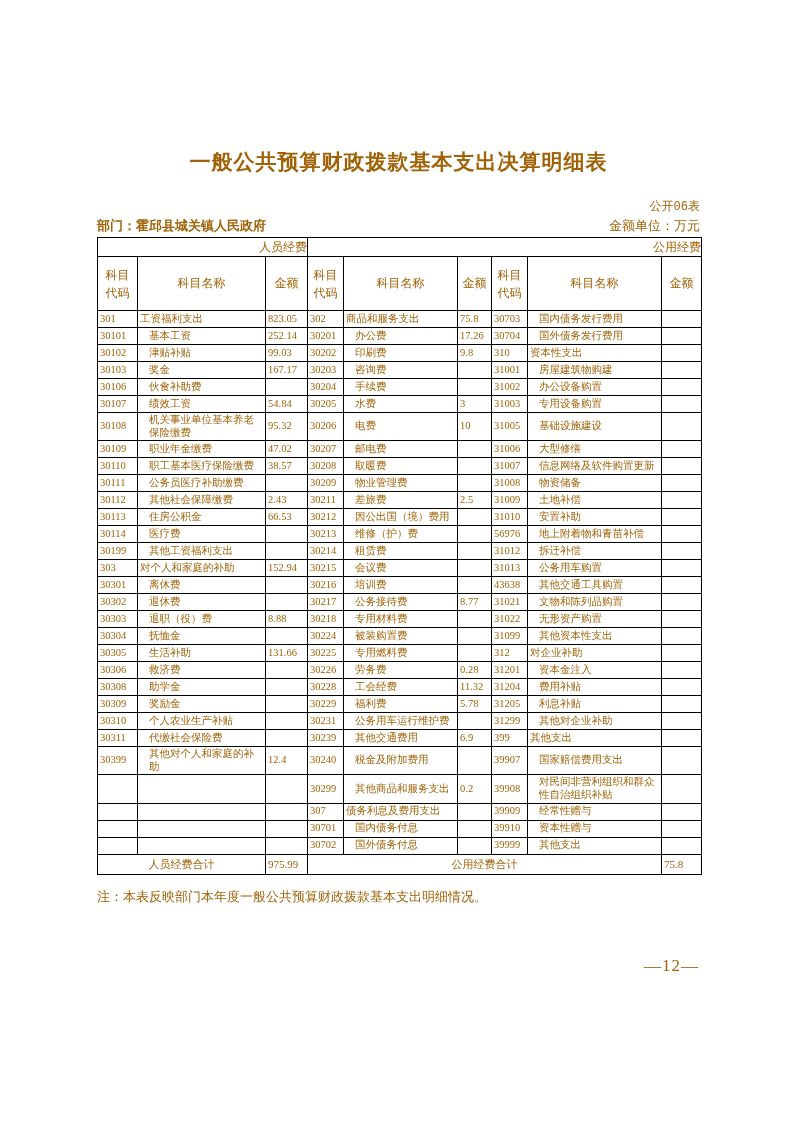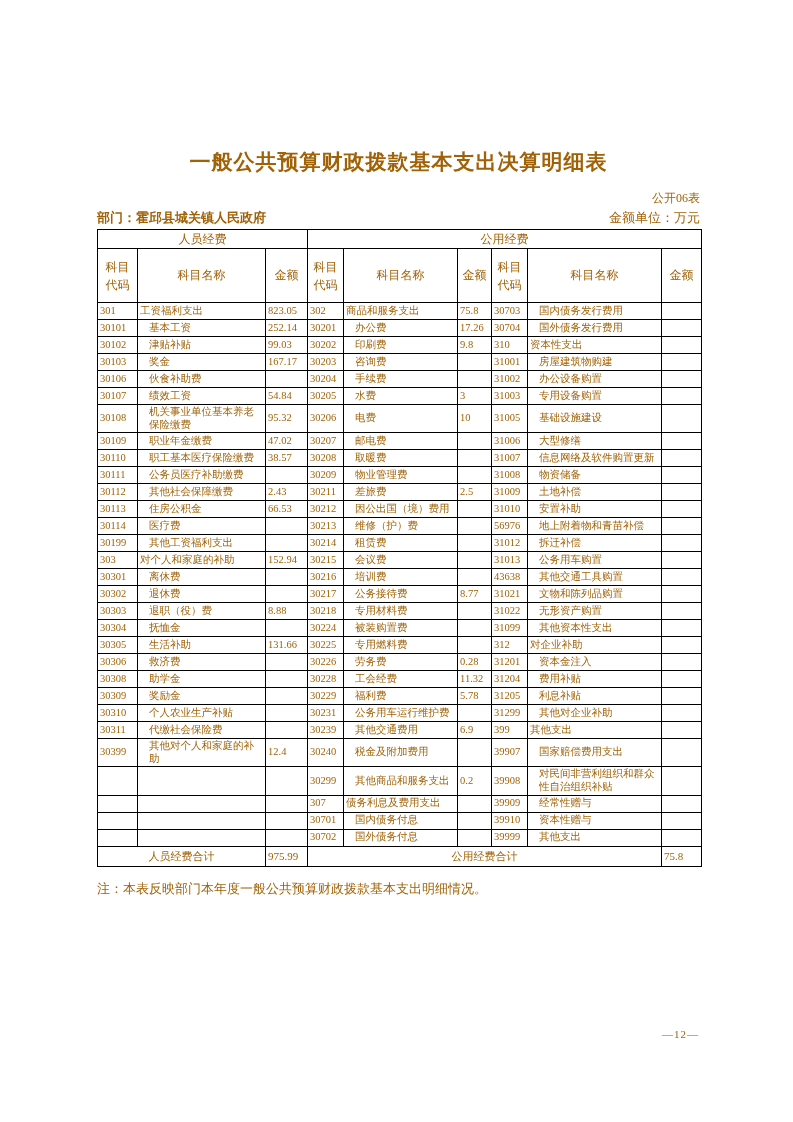--- a/index.html
+++ b/index.html
@@ -16,23 +16,24 @@
   .content { padding: 0 93px 0 97px; }
   .title {
     margin-top: 148px;
     text-align: center;
     font-size: 21px;
     font-weight: bold;
     letter-spacing: 1px;
     font-family: "Liberation Sans", "DejaVu Sans", sans-serif;
   }
   .table-code {
-    margin-top: 14px;
+    margin-top: 22px;
     text-align: right;
     font-size: 12px;
+    font-family: Liberation Mono, monospace;
   }
   .meta-row {
     display: flex;
     justify-content: space-between;
     align-items: flex-end;
     font-size: 13px;
     margin-top: 2px;
     margin-bottom: 2px;
     gap: 30px;
   }
@@ -41,41 +42,41 @@
     border-collapse: collapse;
     width: 100%;
     table-layout: fixed;
   }
   th, td {
     border: 1px solid #000;
     font-weight: normal;
     vertical-align: middle;
     overflow: hidden;
   }
-  tr.group-row th { height: 19px; font-size: 12px; text-align: center; }
+  tr.group-row th { height: 19px; font-size: 12px; text-align: right; }
   tr.colhdr-row th { height: 54px; font-size: 12px; text-align: center; padding: 2px 4px; }
   tr.colhdr-row th.hdr-code { word-break: break-all; line-height: 1.5; }
   tbody td {
     height: 17px;
     font-size: 10.5px;
     line-height: 1.2;
     padding: 1px 2px;
   }
   td.code { text-align: left; }
   td.name { text-align: left; }
   td.name.indent { padding-left: 11px; }
   td.amt  { text-align: left; }
   tfoot td { height: 20px; font-size: 11px; padding: 1px 2px; }
   .center { text-align: center; }
   .note { font-size: 13px; margin-top: 13px; }
   .page-number {
     position: absolute;
     right: 94px;
-    top: 1028px;
-    font-size: 11px;
+    top: 956px;
+    font-size: 17px;
     letter-spacing: 1px;
   }
 </style>
 </head>
 <body>
 
 <div class="page">
   <div class="content">
 
     <h1 class="title">一般公共预算财政拨款基本支出决算明细表</h1>

